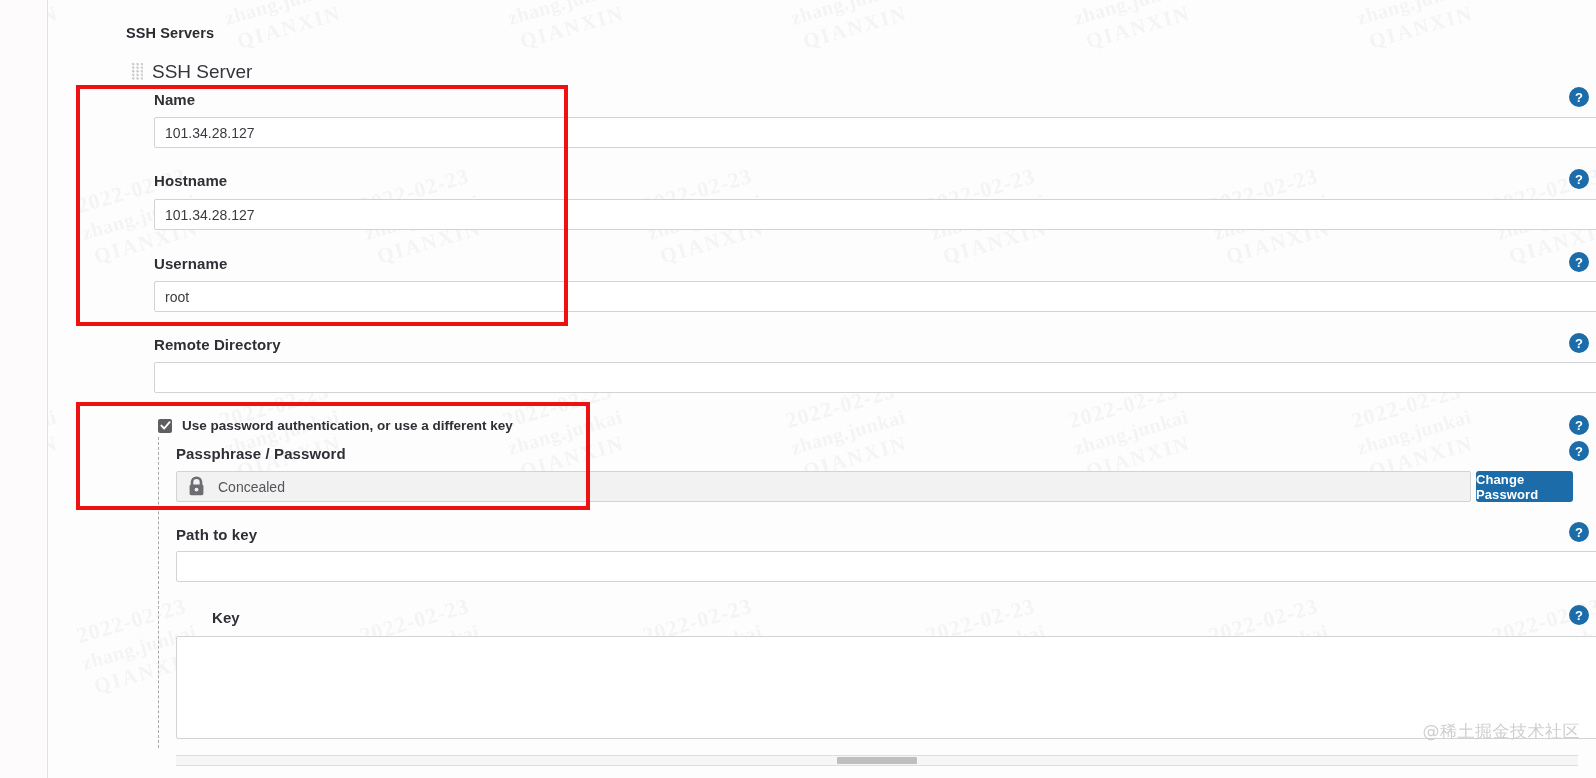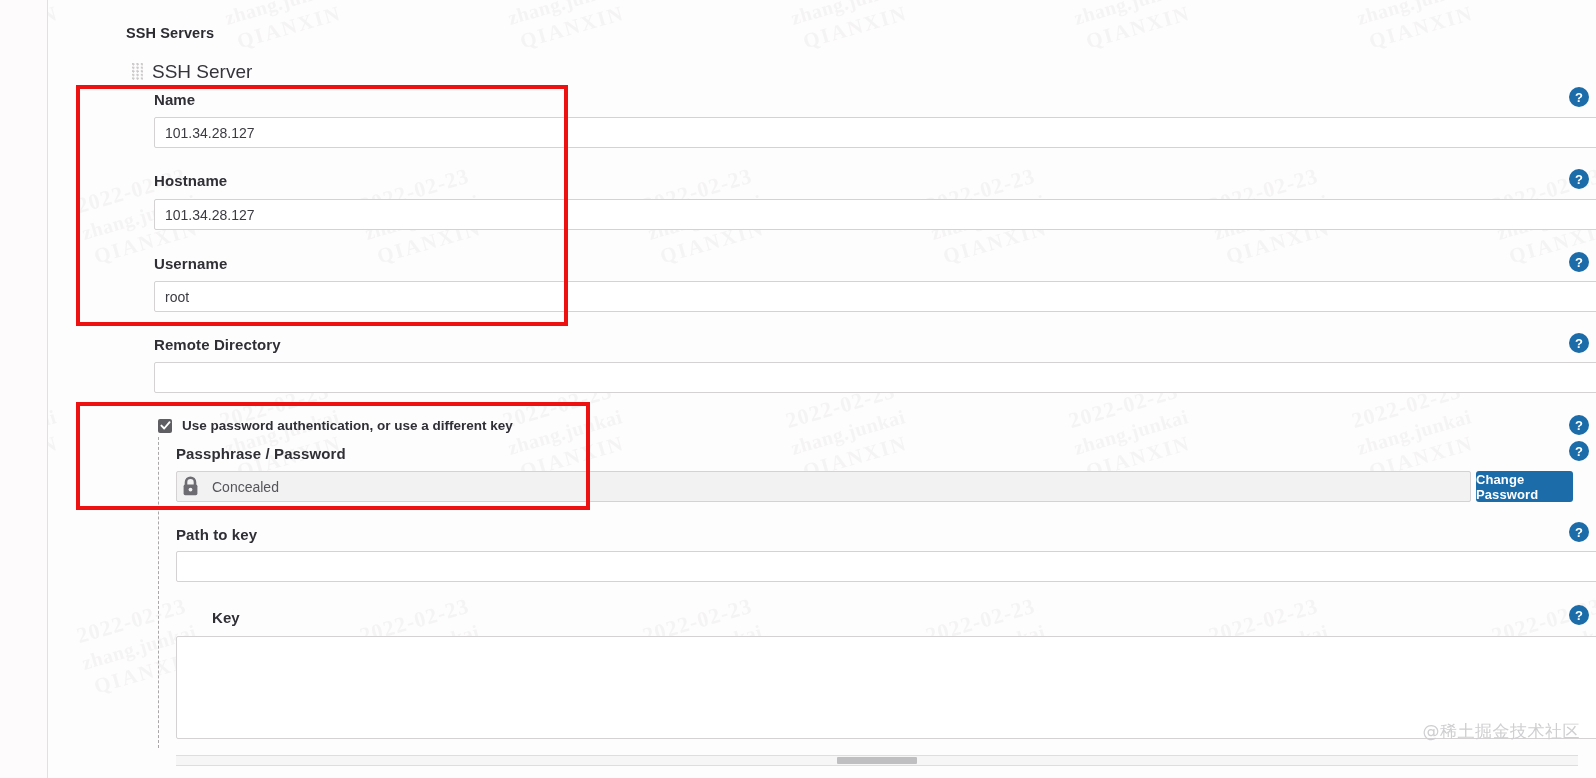--- a/index.html
+++ b/index.html
@@ -104,21 +104,21 @@
   .cbx-label{font-size:13.5px;color:#2f2f35;font-weight:600;}
 
   
   .pwd-field{
     position:absolute;
     background:#f2f2f2;
     border:1px solid #d4d2d3;
     border-radius:2px;
     box-sizing:border-box;
     display:flex;align-items:center;gap:12px;
-    padding-left:4px;
+    padding-left:10px;
   }
   .lock{width:19px;height:21px;position:relative;flex:0 0 auto;}
   .pwd-text{font-size:14px;color:#55555b;}
 
   .btn-primary{
     position:absolute;
     background:#1b6ca8;
     color:#fff;
     border:none;border-radius:3px;
     font-size:13px;font-weight:bold;

